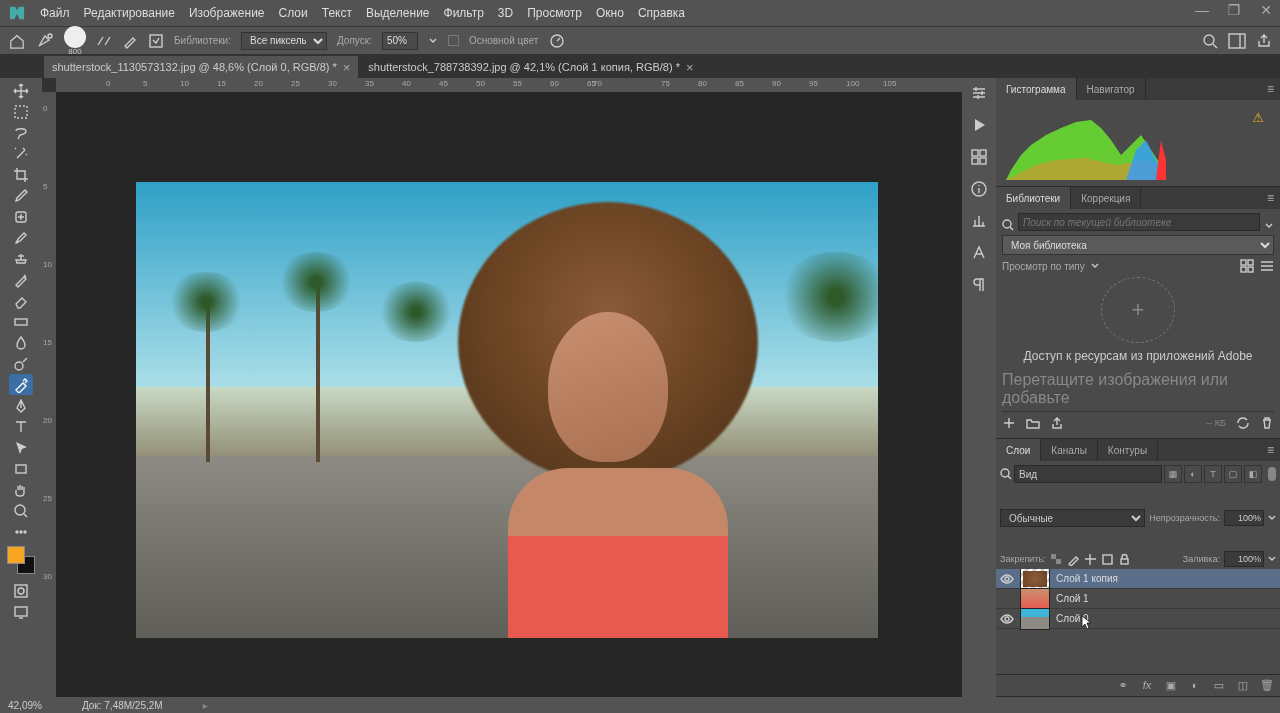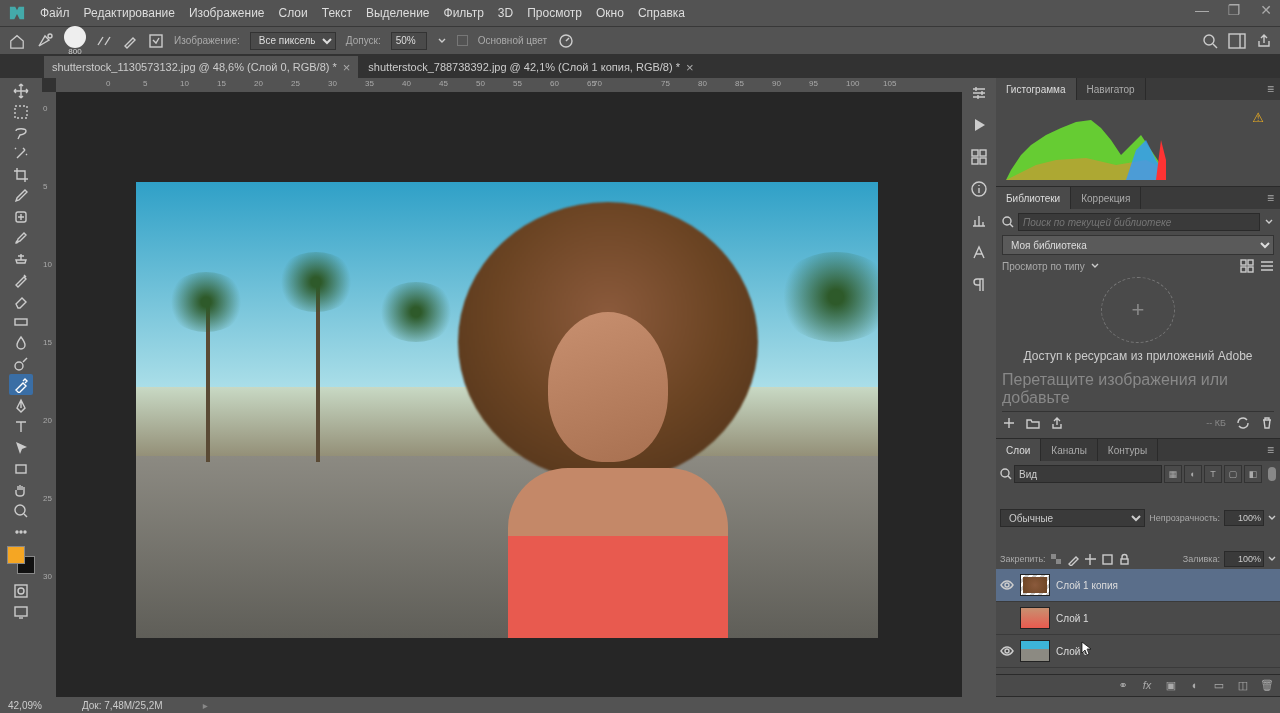--- a/index.html
+++ b/index.html
@@ -67,42 +67,42 @@
 .panel-tabs { display: flex; background: #3a3a3a; height: 22px; align-items: center; }
 .panel-tab { padding: 0 10px; height: 100%; display: flex; align-items: center; font-size: 10px; color: #aaa; border-right: 1px solid #2a2a2a; }
 .panel-tab.active { background: #4a4a4a; color: #ddd; }
 .panel-menu { margin-left: auto; margin-right: 6px; color: #aaa; font-size: 12px; }
 
 .histogram-body { height: 86px; background: #4a4a4a; position: relative; padding: 6px 10px; }
 .histo { position: absolute; bottom: 6px; left: 10px; width: 160px; height: 70px; }
 .histo-warn { position: absolute; right: 16px; top: 10px; color: #f0b020; font-size: 13px; }
 
 .libraries-body { background: #4a4a4a; padding: 4px 6px; display: flex; flex-direction: column; gap: 4px; }
-.searchrow { display: flex; align-items: center; gap: 4px; }
+.searchrow { display: flex; align-items: flex-end; gap: 4px; }
 .lib-search { flex: 1; background: #3a3a3a; border: 1px solid #2a2a2a; height: 18px; color: #888; font-size: 10px; padding: 0 4px; font-style: italic; }
 .lib-select { background: #5a5a5a; border: 1px solid #333; color: #ddd; height: 20px; font-size: 10px; width: 100%; padding: 0 4px; }
 .viewrow { display: flex; align-items: center; gap: 6px; font-size: 10px; color: #aaa; }
 .dropzone { height: 130px; display: flex; flex-direction: column; align-items: center; justify-content: center; gap: 6px; }
 .drop-circle { width: 74px; height: 74px; border: 1px dashed #777; border-radius: 50%; display: flex; align-items: center; justify-content: center; color: #888; font-size: 22px; }
 .drop-text1 { color: #ccc; font-size: 12px; text-align: center; line-height: 1.3; }
 .drop-text2 { color: #888; font-size: 16px; }
 .lib-footer { display: flex; align-items: center; gap: 10px; padding: 4px 0; border-top: 1px solid #333; }
 .lib-footer .spacer { flex: 1; }
 .lib-footer .sz { color: #888; font-size: 9px; }
 
 .layers-body { background: #4a4a4a; display: flex; flex-direction: column; flex: 1; }
 .layers-search-row { display: flex; align-items: center; gap: 2px; padding: 4px; }
 .layers-search { background: #3a3a3a; border: 1px solid #2a2a2a; height: 18px; flex: 1; color: #ccc; font-size: 10px; padding: 0 4px; }
 .filter-icon { width: 18px; height: 18px; border: 1px solid #333; display: flex; align-items: center; justify-content: center; font-size: 9px; color: #aaa; }
 .blend-row, .lock-row { display: flex; align-items: center; padding: 2px 4px; gap: 4px; font-size: 9px; color: #aaa; margin-top: 20px; }
 .blend-select { background: #3a3a3a; border: 1px solid #2a2a2a; height: 18px; flex: 1; color: #ccc; font-size: 10px; padding: 0 4px; }
 .pct-input { width: 40px; background: #3a3a3a; border: 1px solid #2a2a2a; height: 16px; color: #ccc; font-size: 9px; text-align: right; padding-right: 2px; }
 
 .layer-list { flex: 1; overflow: auto; }
-.layer-row { display: flex; align-items: center; height: 33px; padding: 0 4px; gap: 6px; border-bottom: 1px solid #3a3a3a; }
+.layer-row { display: flex; align-items: center; height: 20px; padding: 0 4px; gap: 6px; border-bottom: 1px solid #3a3a3a; }
 .layer-row.selected { background: #5a6e8a; }
 .eye { width: 14px; height: 14px; }
 .layer-thumb { width: 30px; height: 22px; background: #888; border: 1px solid #222; position: relative; overflow: hidden; }
 .layer-name { font-size: 10px; color: #ddd; }
 
 .layers-footer { height: 22px; border-top: 1px solid #2a2a2a; display: flex; align-items: center; justify-content: flex-end; gap: 10px; padding: 0 6px; }
 .foot-icon { width: 14px; height: 14px; color: #aaa; font-size: 11px; text-align: center; }
 
 
 .statusbar { height: 16px; background: #535353; display: flex; align-items: center; padding: 8px 8px; font-size: 10px; color: #ccc; gap: 40px; }
@@ -151,21 +151,21 @@
   <svg width="16" height="16" viewBox="0 0 16 16">
       <path d="M2 12l5-8M9 12l5-8"></path>
     </svg>
   <svg width="16" height="16" viewBox="0 0 16 16">
       <path d="M3 13l8-8 2 2-8 8z"></path>
     </svg>
   <svg width="16" height="16" viewBox="0 0 16 16">
       <rect x="2" y="2" width="12" height="12"></rect>
       <path d="M5 7l3 3 3-5"></path>
     </svg>
-  <span class="opt-label">Изображение:</span>
+  <span class="opt-label">Библиотеки:</span>
   <select class="opt-select" style="width:86px"><option>Все пикселы</option></select>
   <span class="opt-label">Допуск:</span>
   <input class="opt-select" style="width: 36px;" value="50%">
   <svg width="10" height="10" viewBox="0 0 10 10">
       <path d="M2 3l3 3 3-3"></path>
     </svg>
   <span class="chk"></span>
   <span class="opt-label">Основной цвет</span>
   <svg width="18" height="18" viewBox="0 0 18 18">
       <circle cx="9" cy="9" r="6"></circle>

